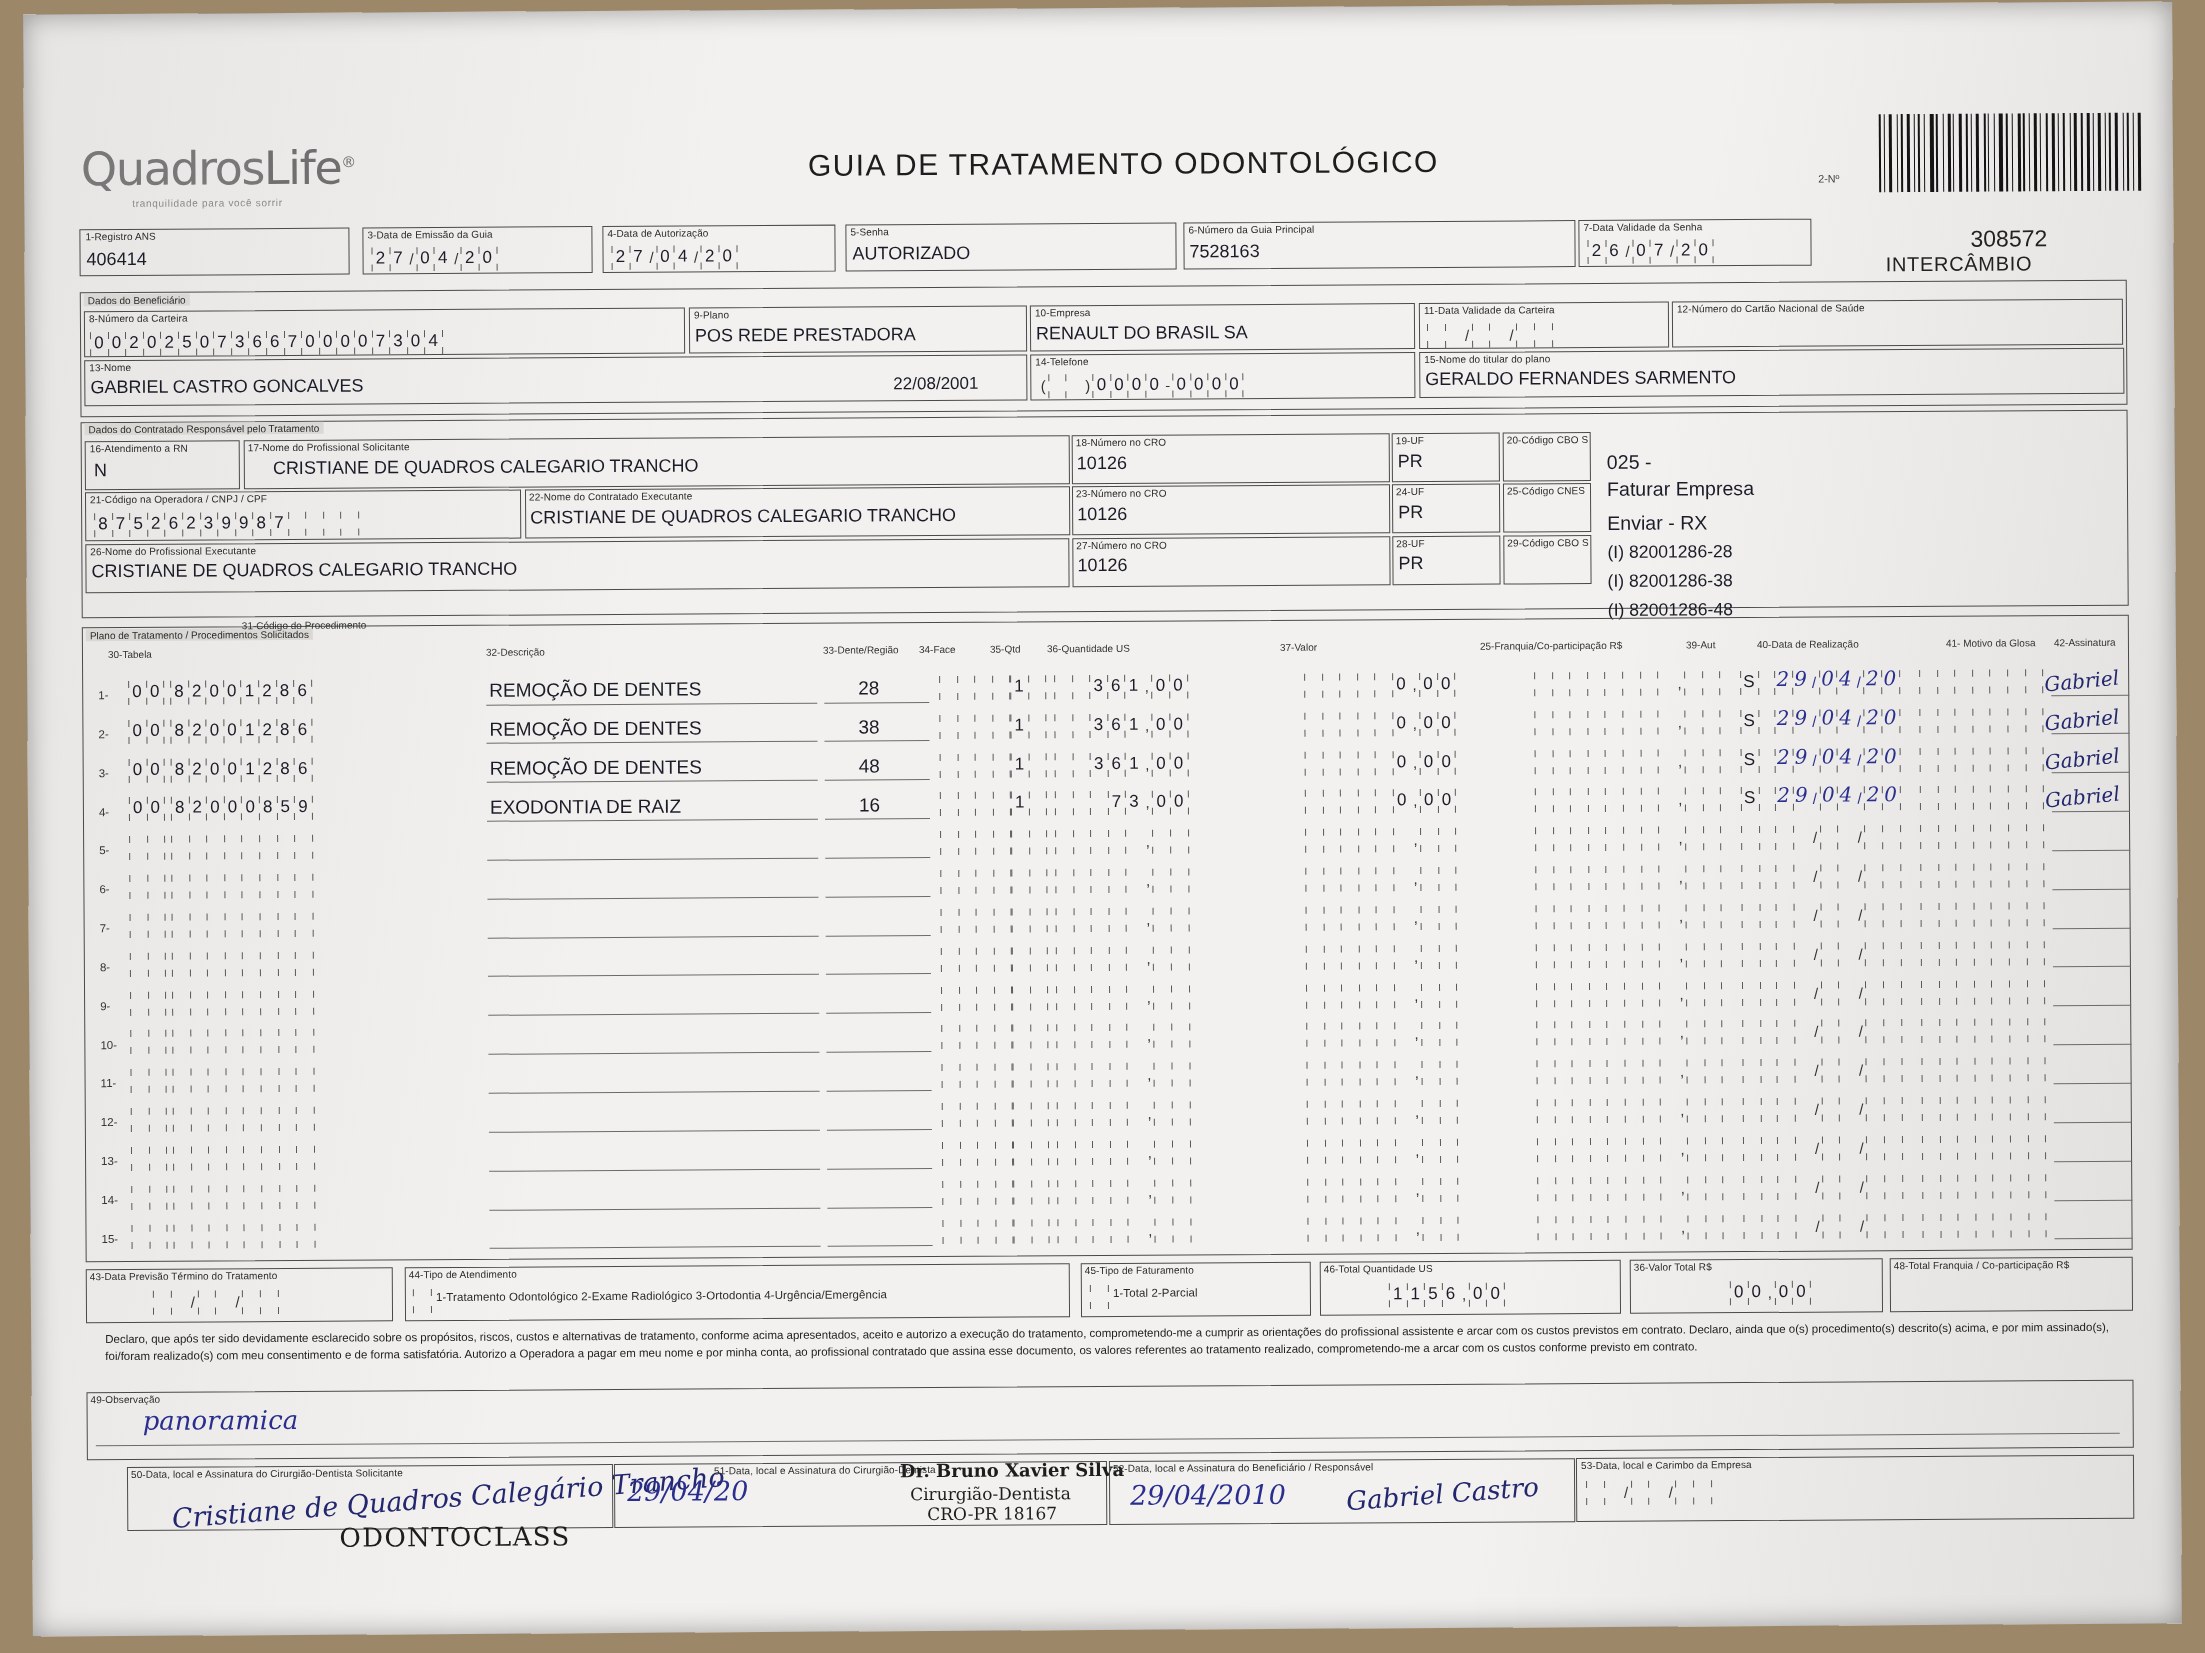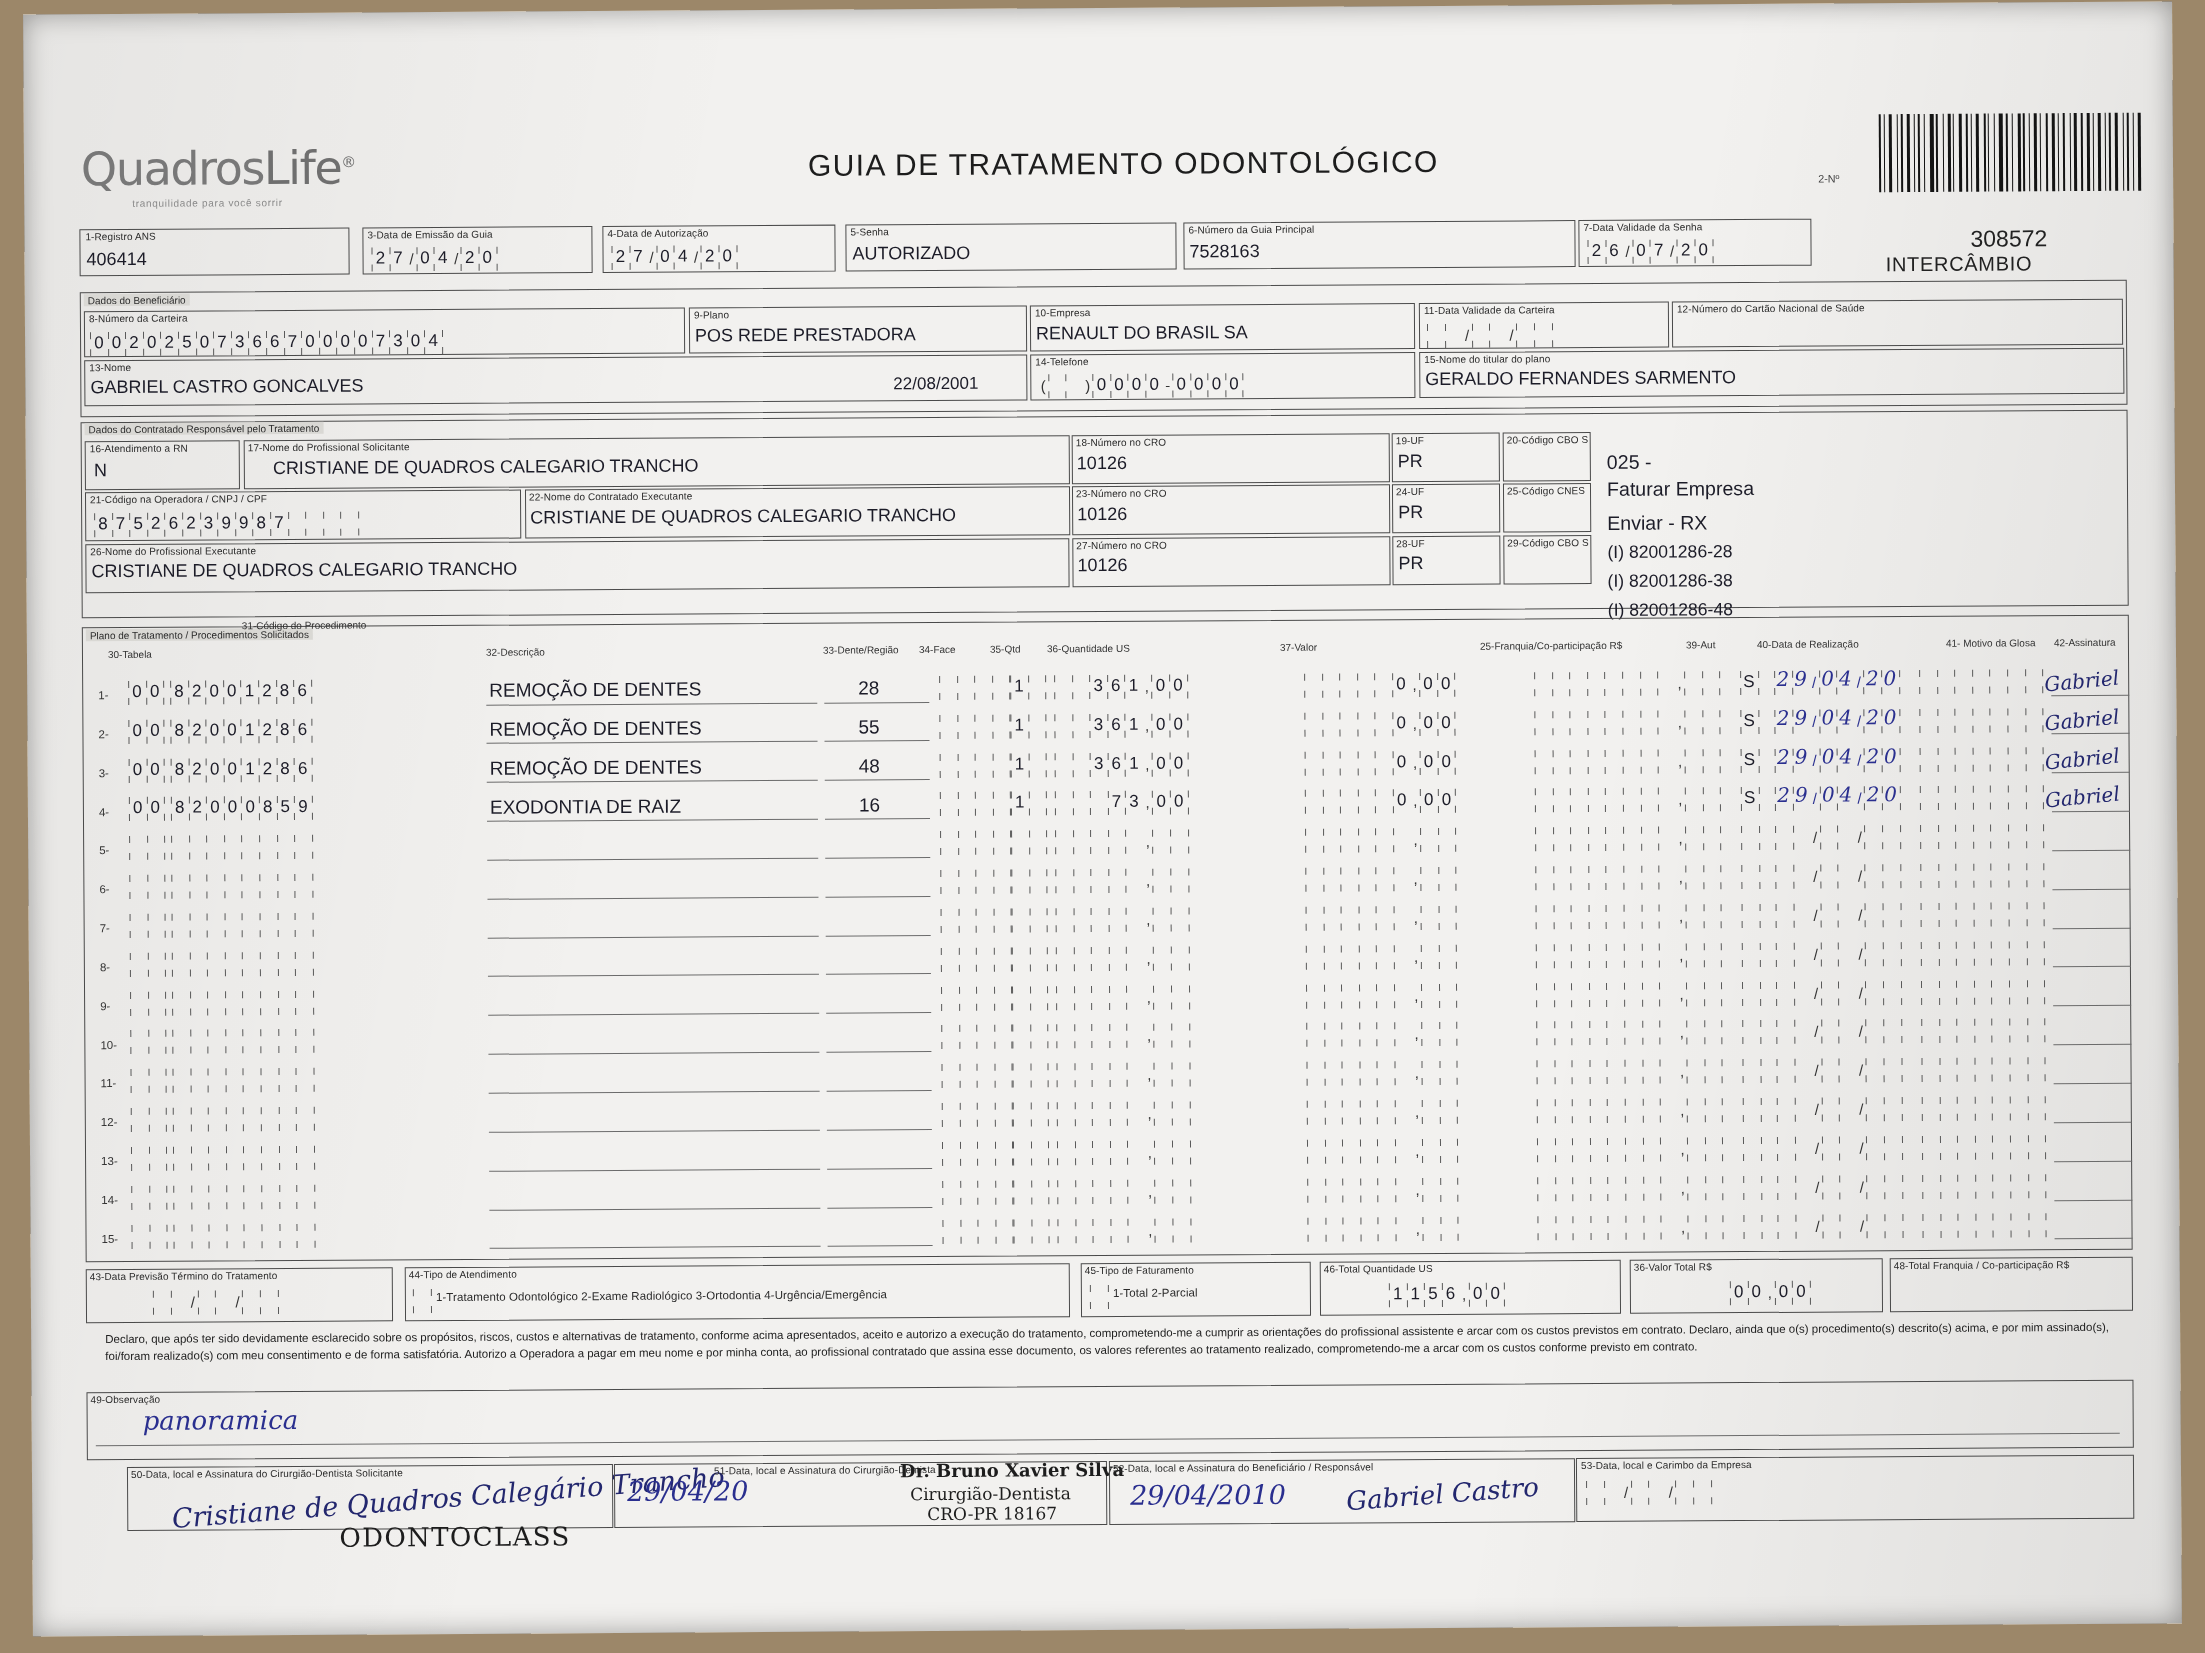--- a/index.html
+++ b/index.html
@@ -659,21 +659,21 @@
               <div class="cellv">8</div>
             </div>
             <div class="cell">
               <div class="cellv">6</div>
             </div>
             <div class="cell last"></div>
           </div>
           <div class="under" style="left: 459px; top: 731px; width: 331px;"></div>
           <div class="val" style="left: 462px; top: 707px; font-size: 19px;">REMOÇÃO DE DENTES</div>
           <div class="under" style="left: 797px; top: 731px; width: 105px;"></div>
-          <div class="val" style="left: 831px; top: 707px; font-size: 19px;">55</div>
+          <div class="val" style="left: 831px; top: 707px; font-size: 19px;">38</div>
           <div class="cells" style="left: 912px; top: 706px;">
             <div class="cell"></div>
             <div class="cell"></div>
             <div class="cell"></div>
             <div class="cell"></div>
             <div class="cell last"></div>
           </div>
           <div class="cells" style="left: 983px; top: 706px;">
             <div class="cell">
               <div class="cellv">1</div>

